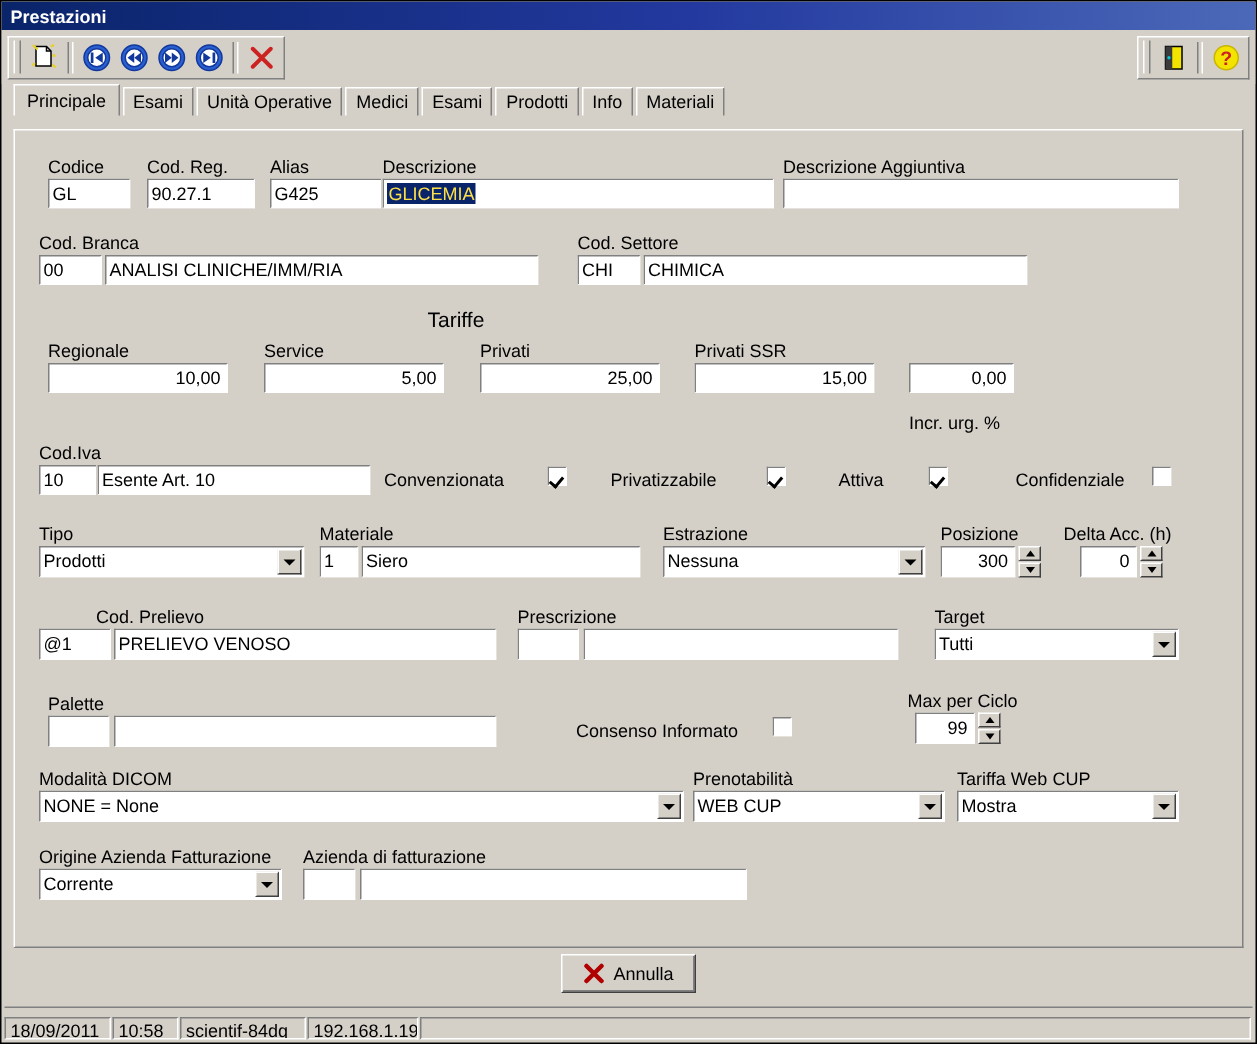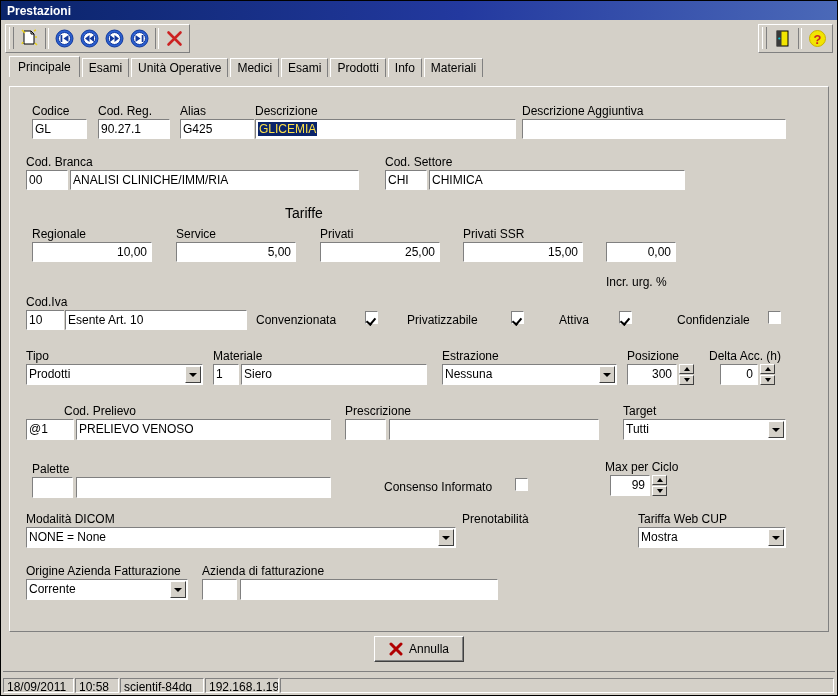--- a/index.html
+++ b/index.html
@@ -585,20 +585,26 @@
 
     <div class="lbl" style="left:16px; top:425px;">Modalità DICOM</div>
     <div class="combo" style="left:16px; top:440px; width:430px;">
       <span>NONE = None</span>
       <span class="arrowbtn">
           <i class="arrow-dn"></i>
         </span>
     </div>
 
     <div class="lbl" style="left:452px; top:425px;">Prenotabilità</div>
+    <div class="combo" style="left:452px; top:440px; width:168px;">
+      <span>WEB CUP</span>
+      <span class="arrowbtn">
+          <i class="arrow-dn"></i>
+        </span>
+    </div>
 
     <div class="lbl" style="left:628px; top:425px;">Tariffa Web CUP</div>
     <div class="combo" style="left:628px; top:440px; width:148px;">
       <span>Mostra</span>
       <span class="arrowbtn">
           <i class="arrow-dn"></i>
         </span>
     </div>
 
     <div class="lbl" style="left:16px; top:477px;">Origine Azienda Fatturazione</div>

